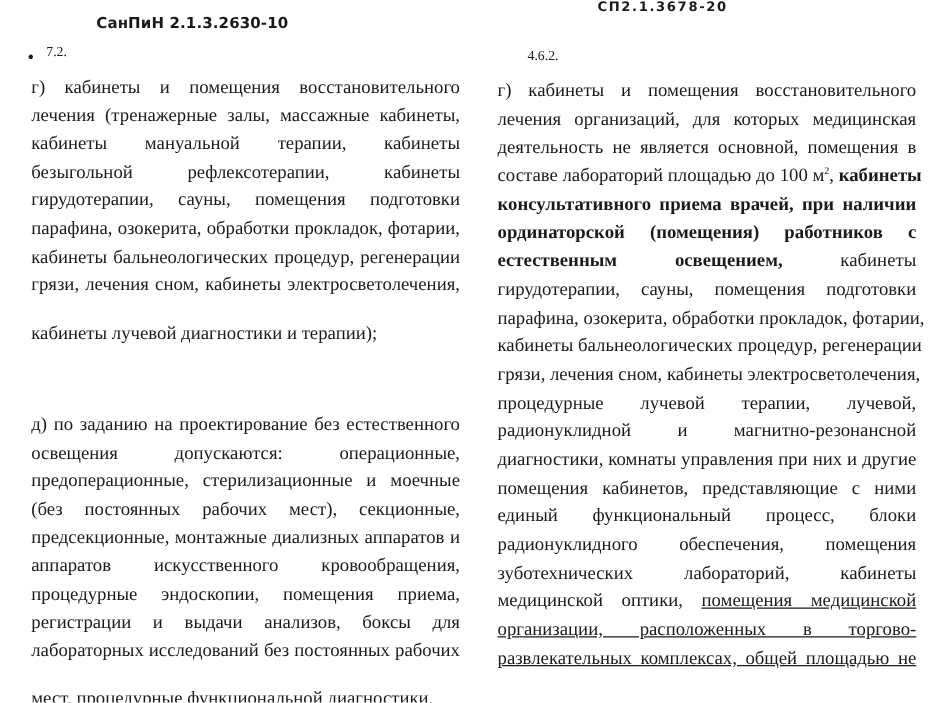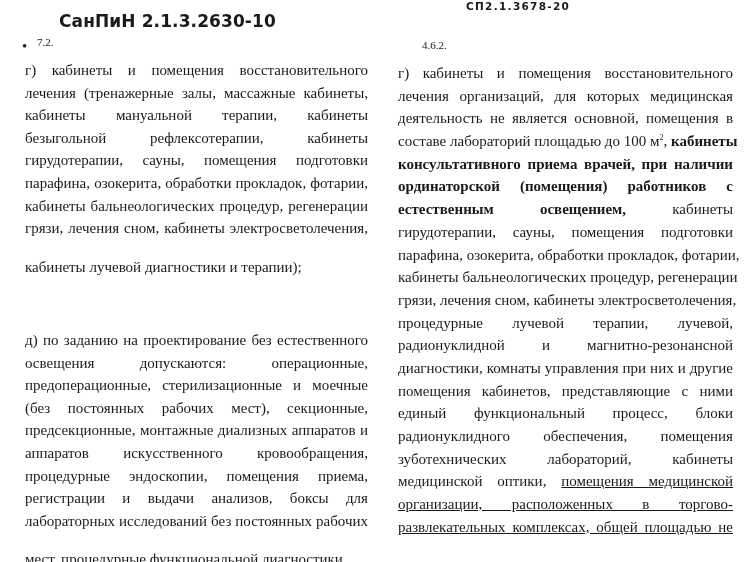--- a/index.html
+++ b/index.html
@@ -1,19 +1,19 @@
 <!DOCTYPE html>
 <html><head>
 <meta charset="utf-8">
 <style>
   html, body { margin:0; padding:0; background:#ffffff; }
   body { width:750px; height:562px; position:relative; overflow:hidden; color:#1a1a1a; }
   .title { position:absolute; font-family:"DejaVu Sans", sans-serif; font-weight:bold; white-space:nowrap; }
-  .t-left { left:59px; top:11px; font-size:17px; letter-spacing:0.1px; }
-  .t-right { left:466px; top:0px; font-size:10.5px; letter-spacing:1.3px; }
+  .t-left { left:77px; top:11px; font-size:12px; letter-spacing:0.1px; }
+  .t-right { left:478px; top:0px; font-size:10.5px; letter-spacing:1.3px; }
   .bullet { position:absolute; left:22px; top:38px; font-family:"Liberation Serif", serif; font-size:15px; }
   .num { position:absolute; font-family:"Liberation Serif", serif; font-size:11px; }
   .n-left { left:37px; top:36px; }
   .n-right { left:398px; top:39px;margin-left:24px; }
   .block { position:absolute; font-family:"Liberation Serif", serif; font-size:15px; }
   .line { display:block; white-space:nowrap; text-align:justify; text-align-last:justify; height:22.6px; line-height:22.6px; overflow:visible; }
   .line.last { text-align-last:left;margin-top:16px; }
   .left-g { left:25px; top:59px; width:343px; }
   .left-d { left:25px; top:329px; width:343px; }
   .right-g { left:398px; top:62px; width:335px; }

